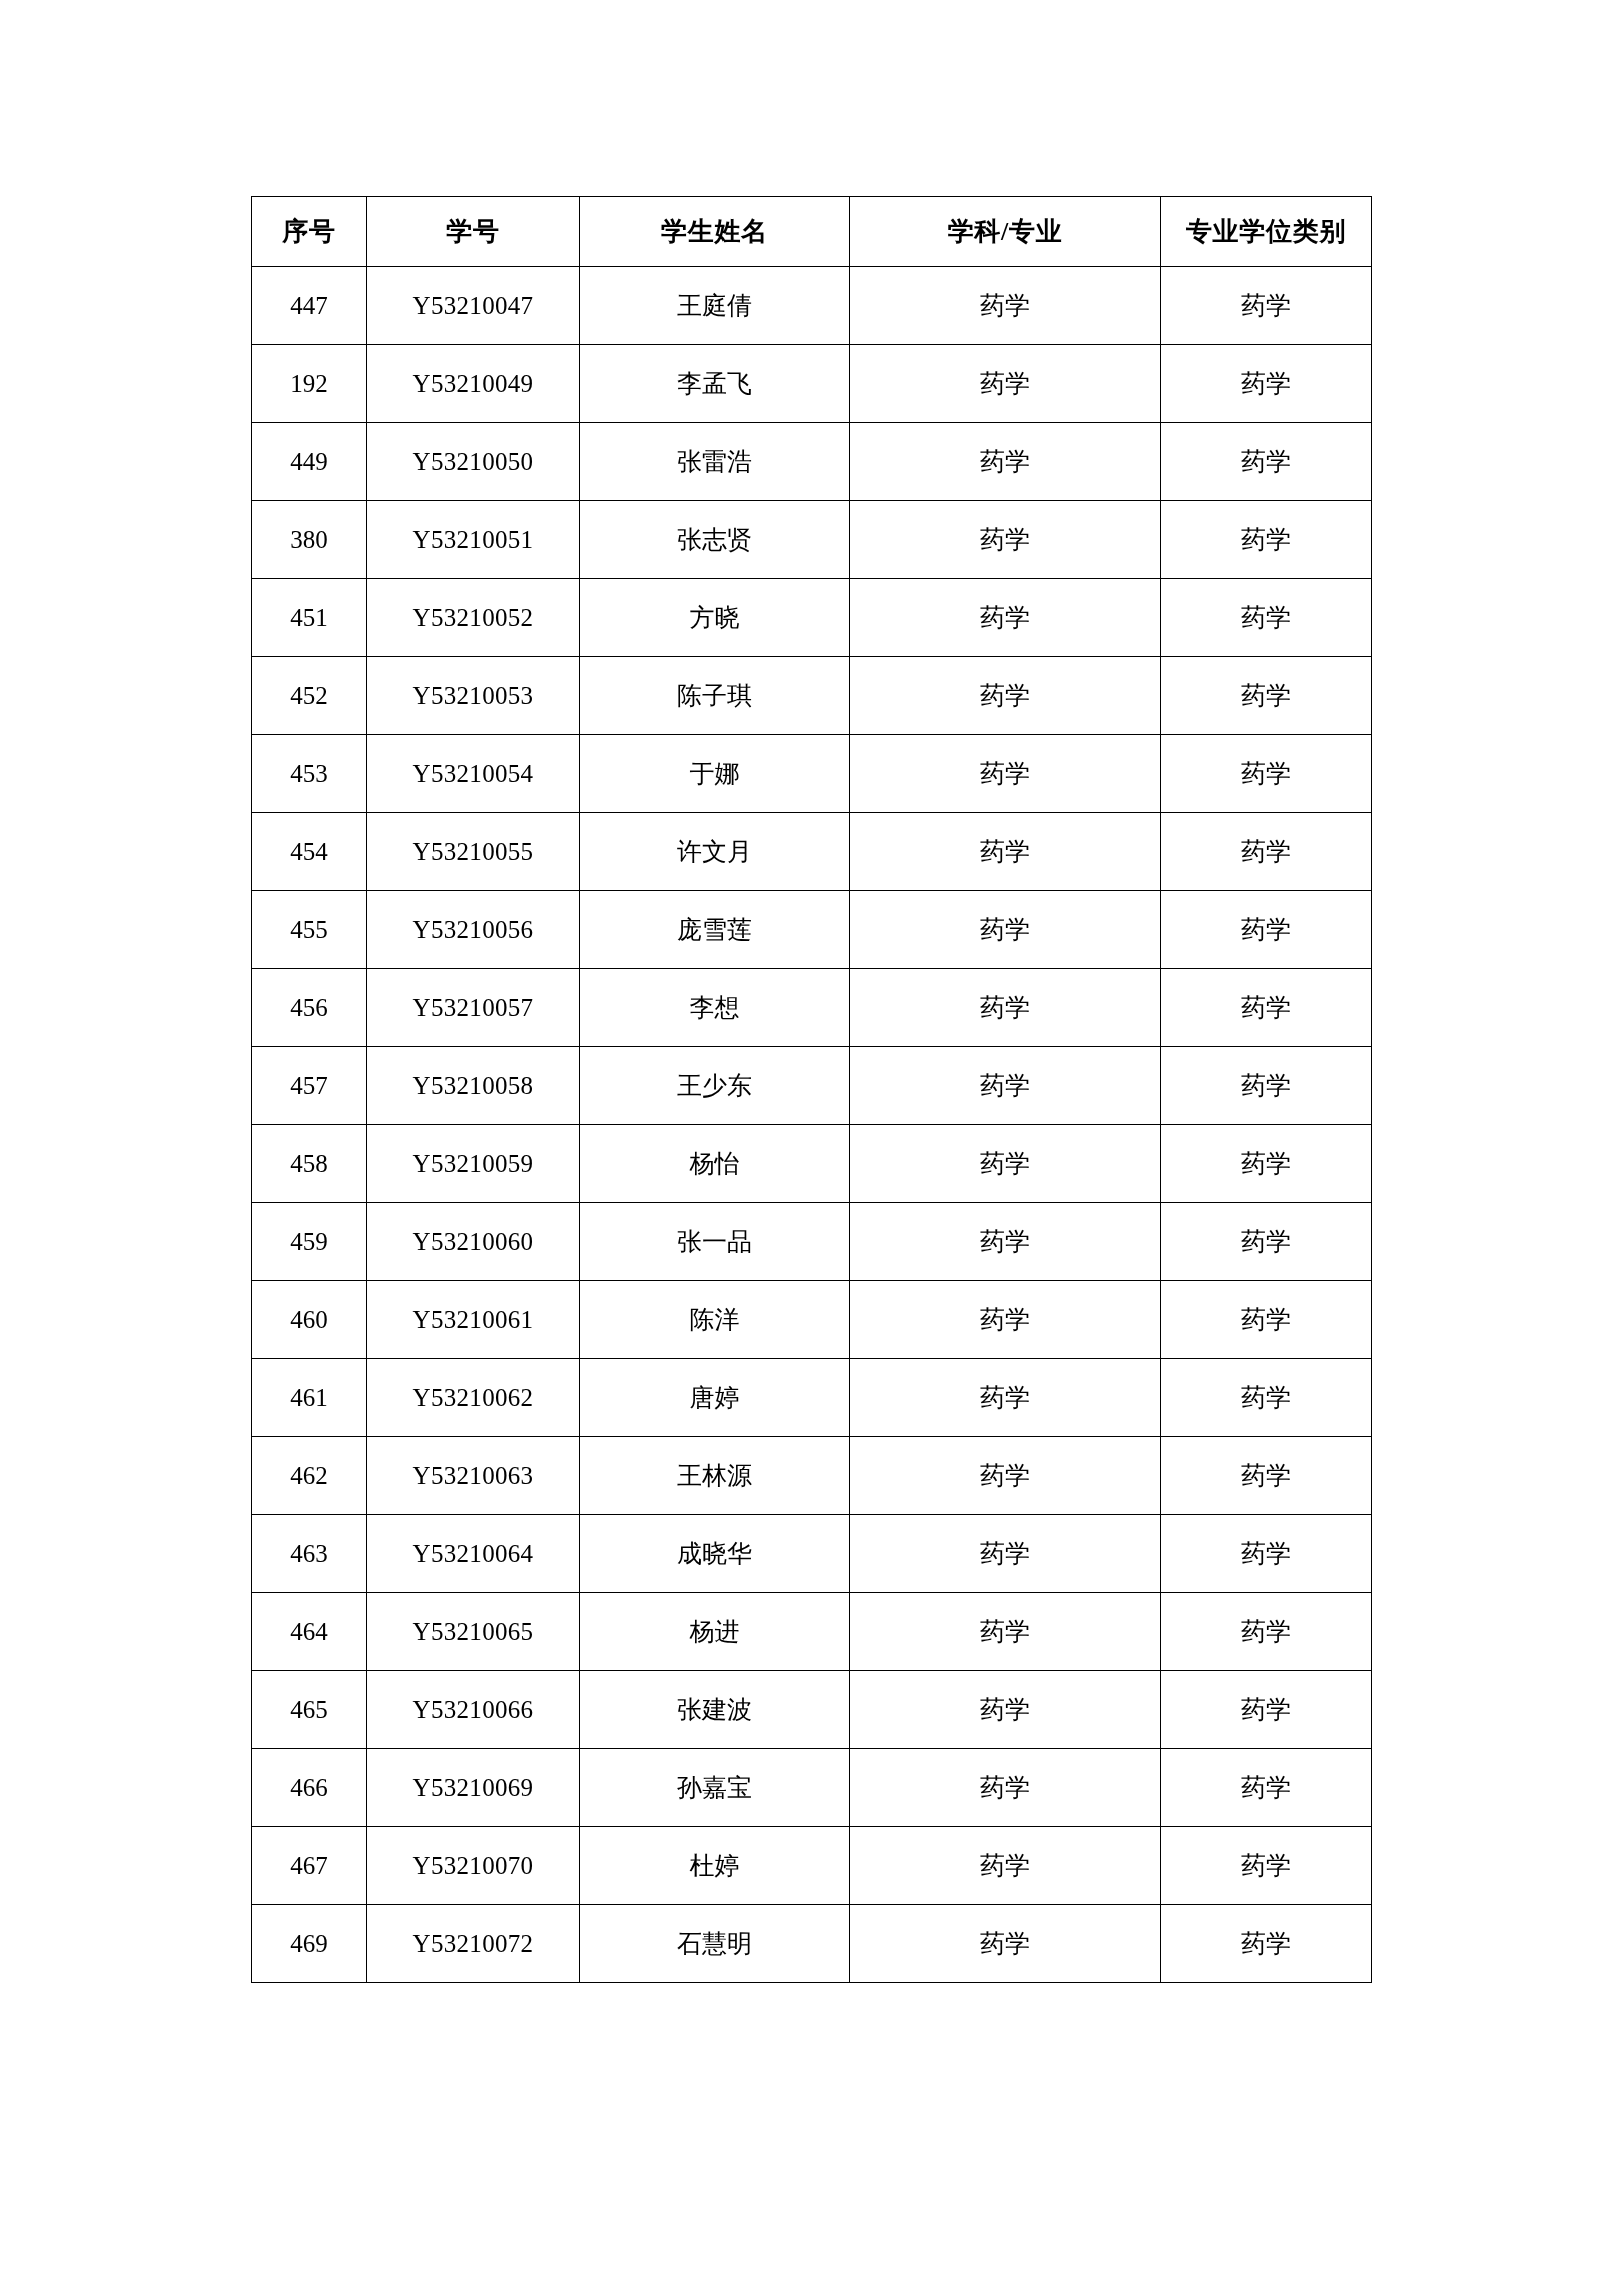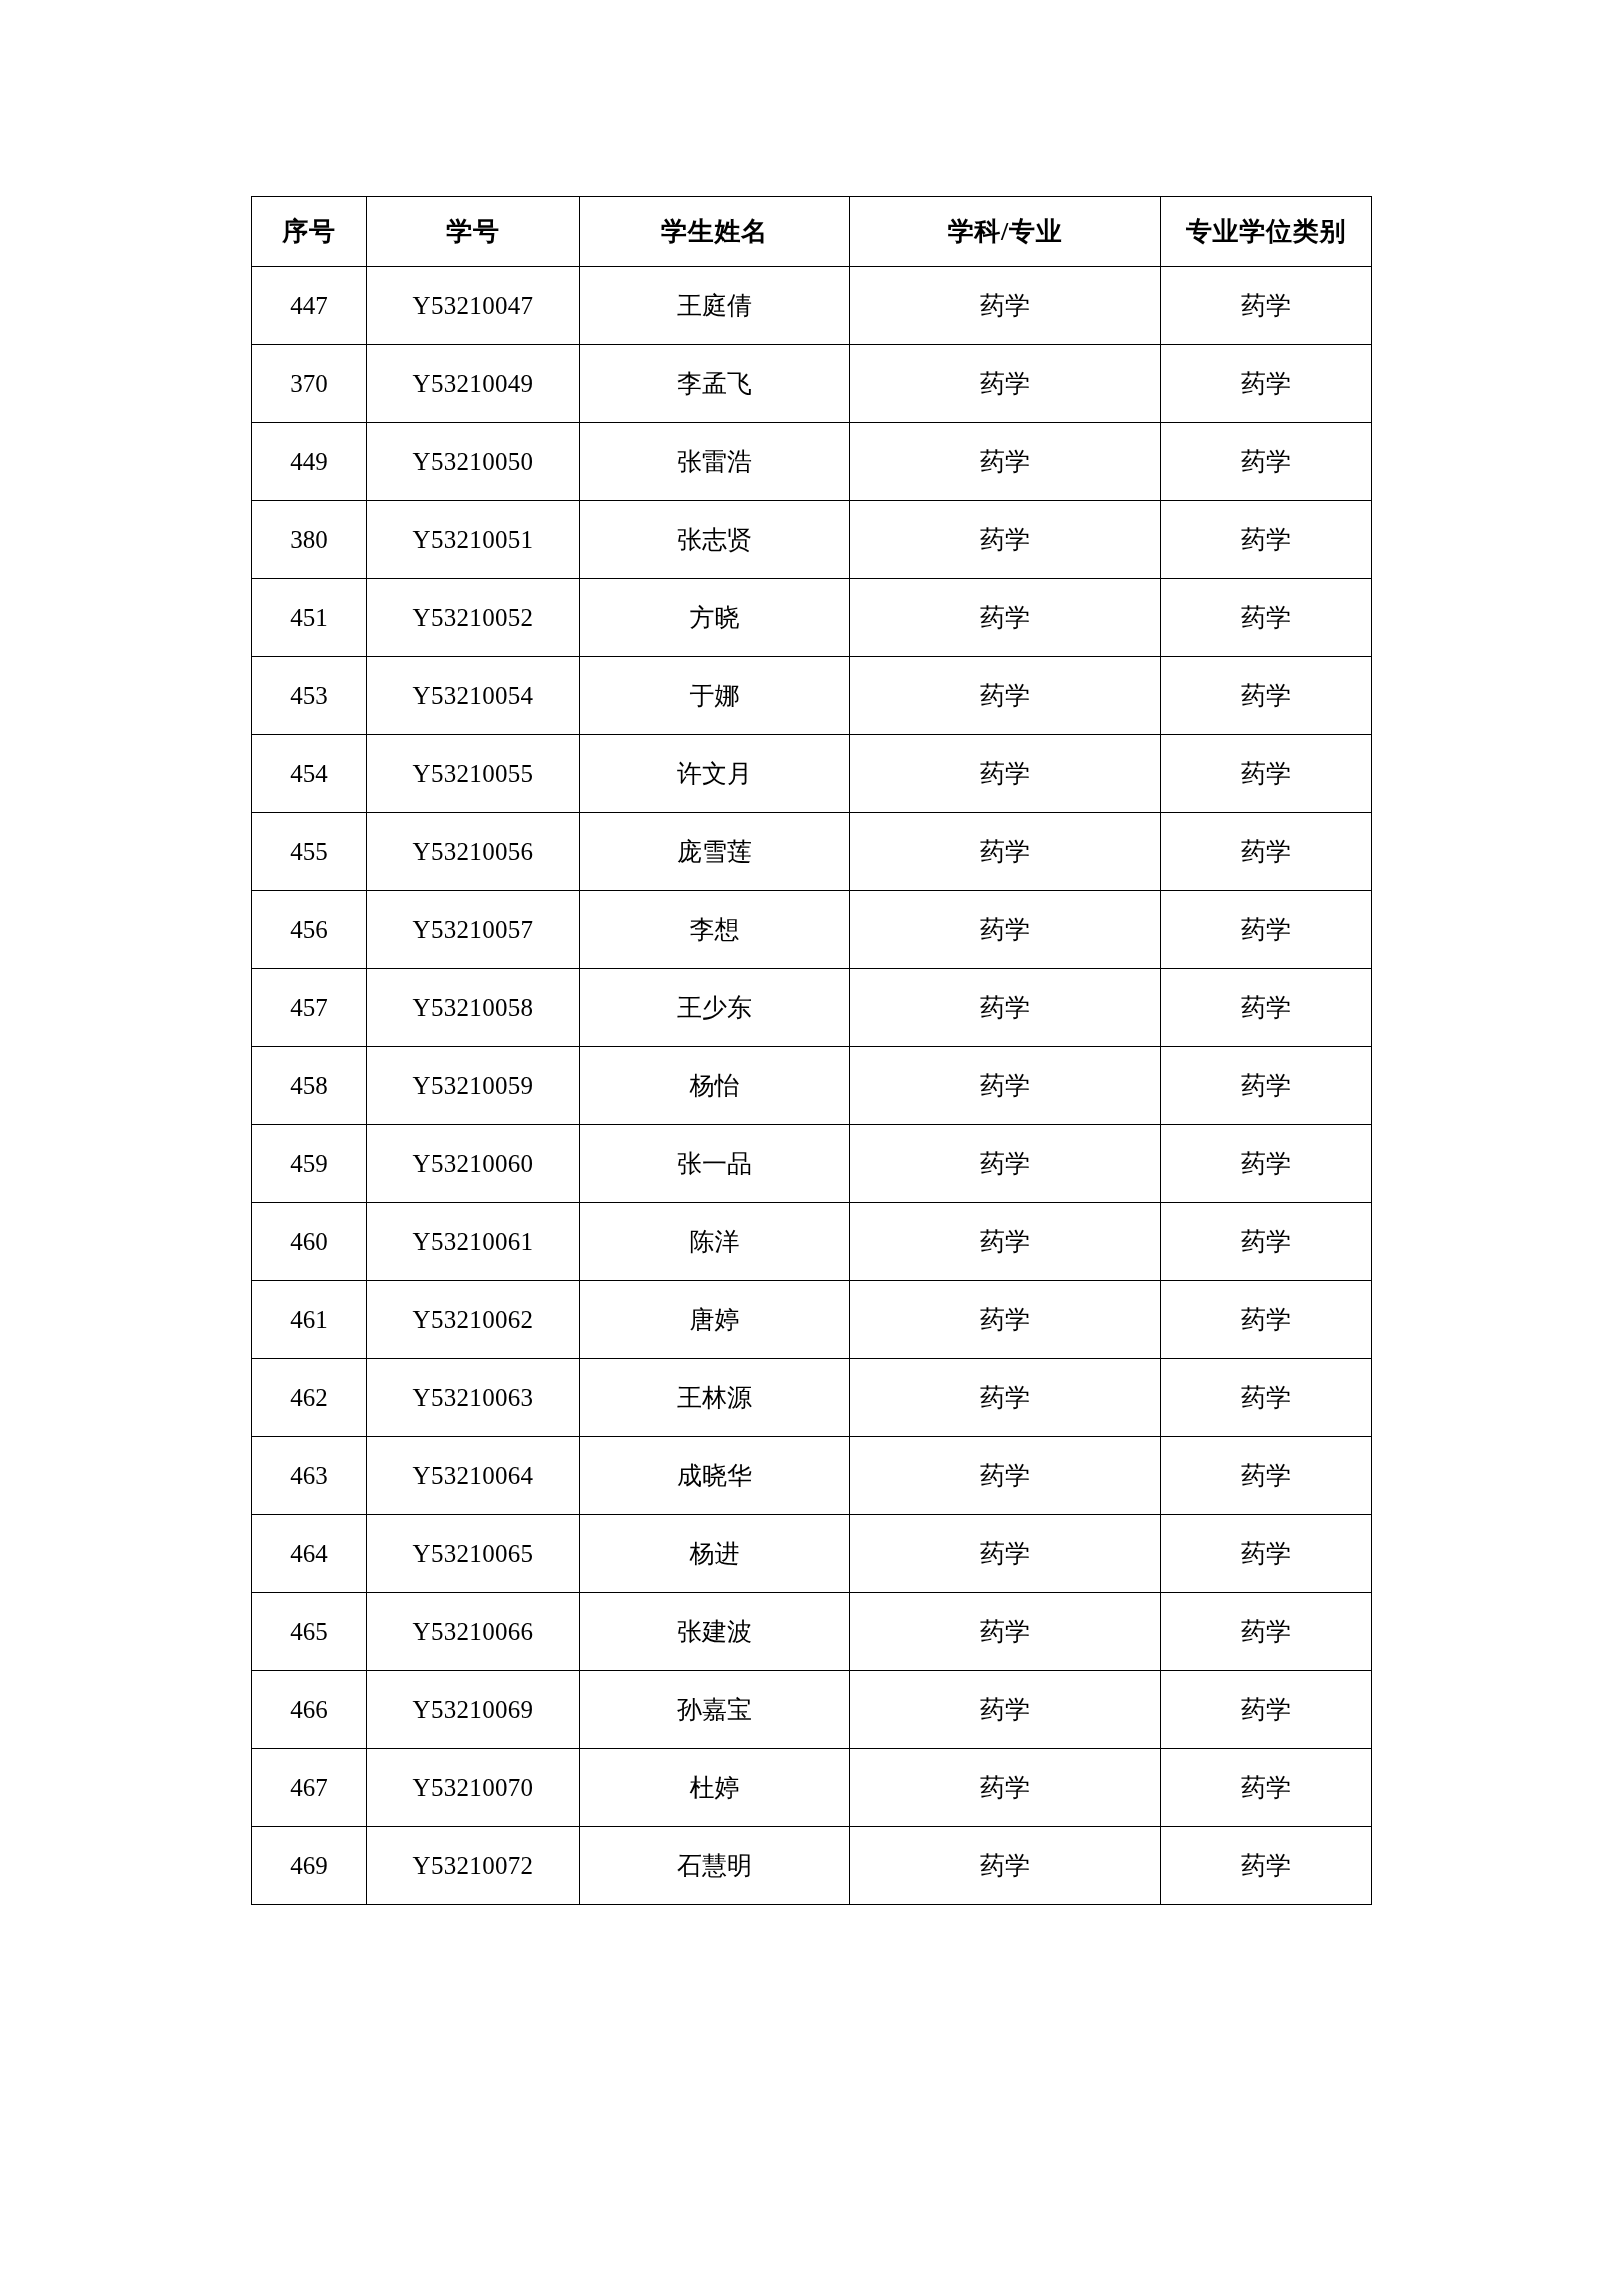--- a/index.html
+++ b/index.html
@@ -88,21 +88,21 @@
       </thead>
       <tbody id="roster-body">
           <tr>
             <td class="seq-cell">447</td>
             <td class="sid-cell">Y53210047</td>
             <td class="name-cell">王庭倩</td>
             <td class="major-cell">药学</td>
             <td class="deg-cell">药学</td>
           </tr>
           <tr>
-            <td class="seq-cell">370</td>
+            <td class="seq-cell">192</td>
             <td class="sid-cell">Y53210049</td>
             <td class="name-cell">李孟飞</td>
             <td class="major-cell">药学</td>
             <td class="deg-cell">药学</td>
           </tr>
           <tr>
             <td class="seq-cell">449</td>
             <td class="sid-cell">Y53210050</td>
             <td class="name-cell">张雷浩</td>
             <td class="major-cell">药学</td>
@@ -112,20 +112,27 @@
             <td class="seq-cell">380</td>
             <td class="sid-cell">Y53210051</td>
             <td class="name-cell">张志贤</td>
             <td class="major-cell">药学</td>
             <td class="deg-cell">药学</td>
           </tr>
           <tr>
             <td class="seq-cell">451</td>
             <td class="sid-cell">Y53210052</td>
             <td class="name-cell">方晓</td>
+            <td class="major-cell">药学</td>
+            <td class="deg-cell">药学</td>
+          </tr>
+          <tr>
+            <td class="seq-cell">452</td>
+            <td class="sid-cell">Y53210053</td>
+            <td class="name-cell">陈子琪</td>
             <td class="major-cell">药学</td>
             <td class="deg-cell">药学</td>
           </tr>
           <tr>
             <td class="seq-cell">453</td>
             <td class="sid-cell">Y53210054</td>
             <td class="name-cell">于娜</td>
             <td class="major-cell">药学</td>
             <td class="deg-cell">药学</td>
           </tr>

